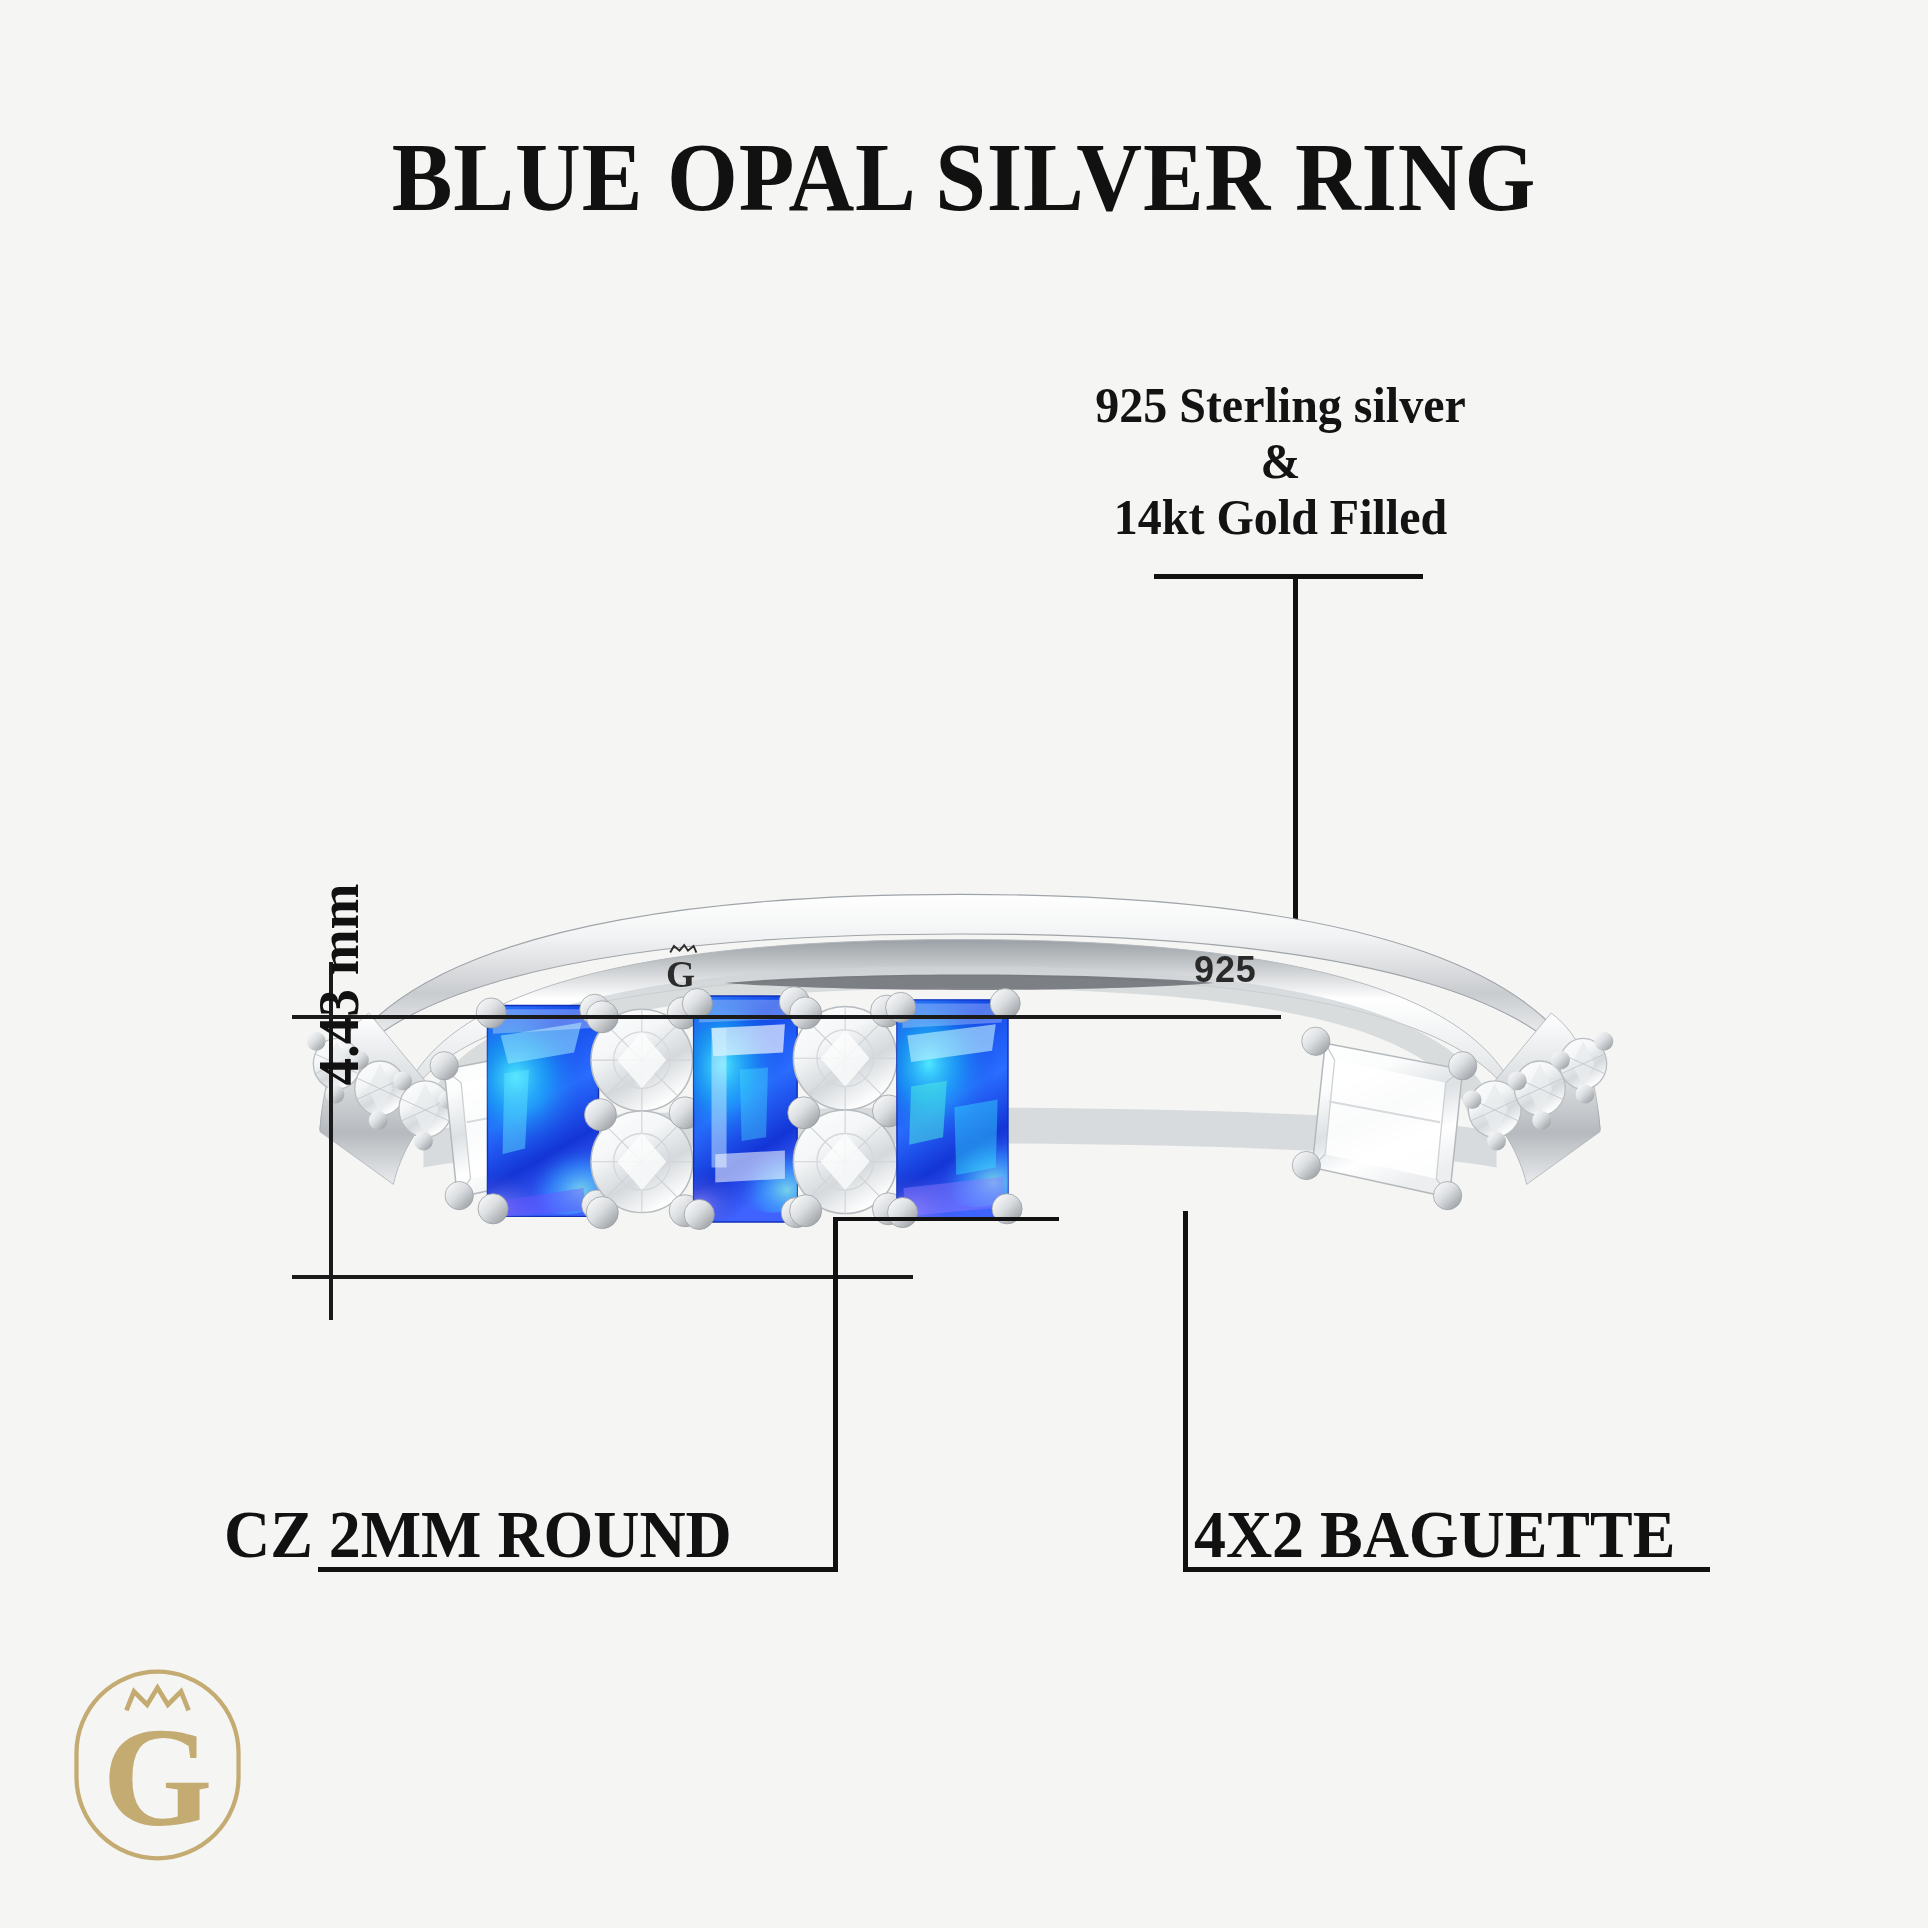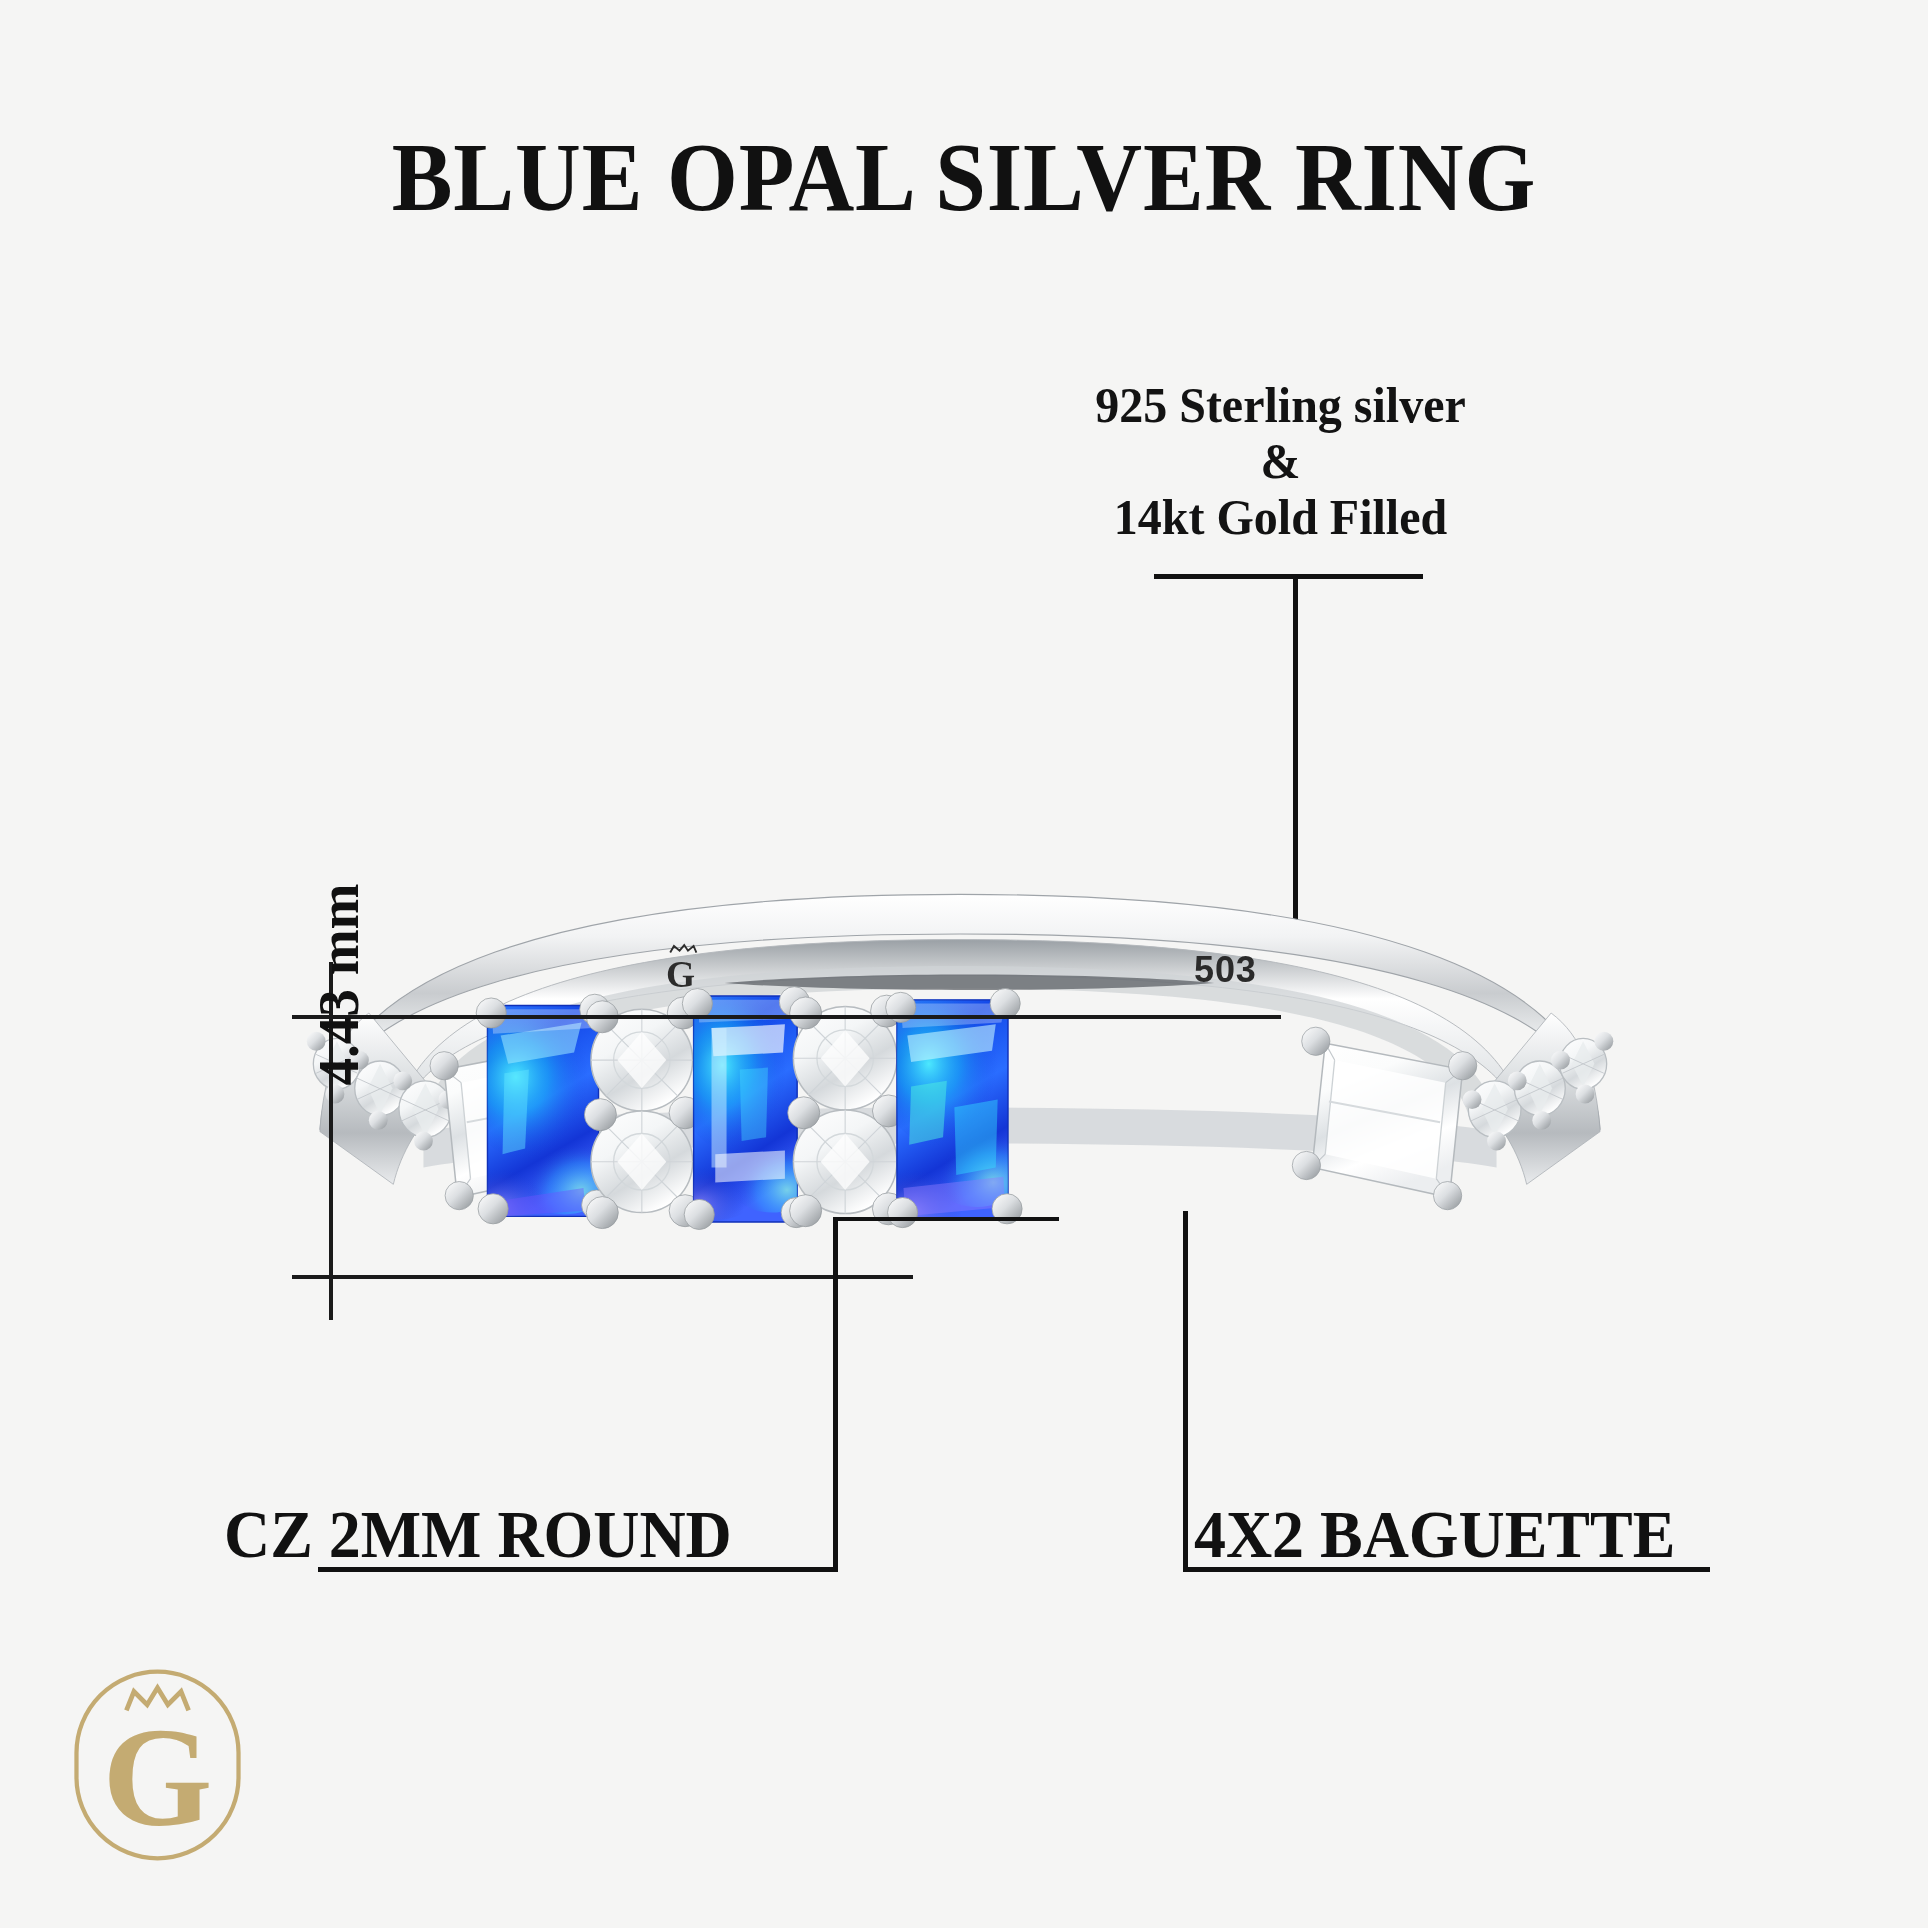--- a/index.html
+++ b/index.html
@@ -442,21 +442,21 @@
         <path d="M660 322 L766 310 L768 342 L662 352 Z" fill="#8f7bff" opacity="0.45"></path>
         <path d="M657 126 L768 126 L764 146 L659 152 Z" fill="#ffffff" opacity="0.28"></path>
       </g>
       <circle cx="657" cy="130" r="16" fill="url(#prongGrad)" stroke="#979c9f" stroke-width="0.8"></circle>
       <circle cx="768" cy="126" r="16" fill="url(#prongGrad)" stroke="#979c9f" stroke-width="0.8"></circle>
       <circle cx="659" cy="348" r="16" fill="url(#prongGrad)" stroke="#979c9f" stroke-width="0.8"></circle>
       <circle cx="770" cy="344" r="16" fill="url(#prongGrad)" stroke="#979c9f" stroke-width="0.8"></circle>
     </g>
   </svg>
 
-  <div class="band-stamp" id="stamp-925">503</div>
+  <div class="band-stamp" id="stamp-925">925</div>
 
   <svg class="band-stamp" id="stamp-g" viewBox="0 0 46 58">
     <path d="M12 13 L16 6 L22 11 L27 5 L31 11 L37 6 L40 13" fill="none" stroke="#2c2c2c" stroke-width="2"></path>
     <text x="23" y="50" text-anchor="middle" font-family="Liberation Serif, serif" font-size="40" fill="#2c2c2c">G</text>
   </svg>
 
   <div id="dim-vline"></div>
   <div id="dim-ext-top"></div>
   <div id="dim-ext-bot"></div>
   <div class="dim-tick" id="dim-tick-top"></div>

